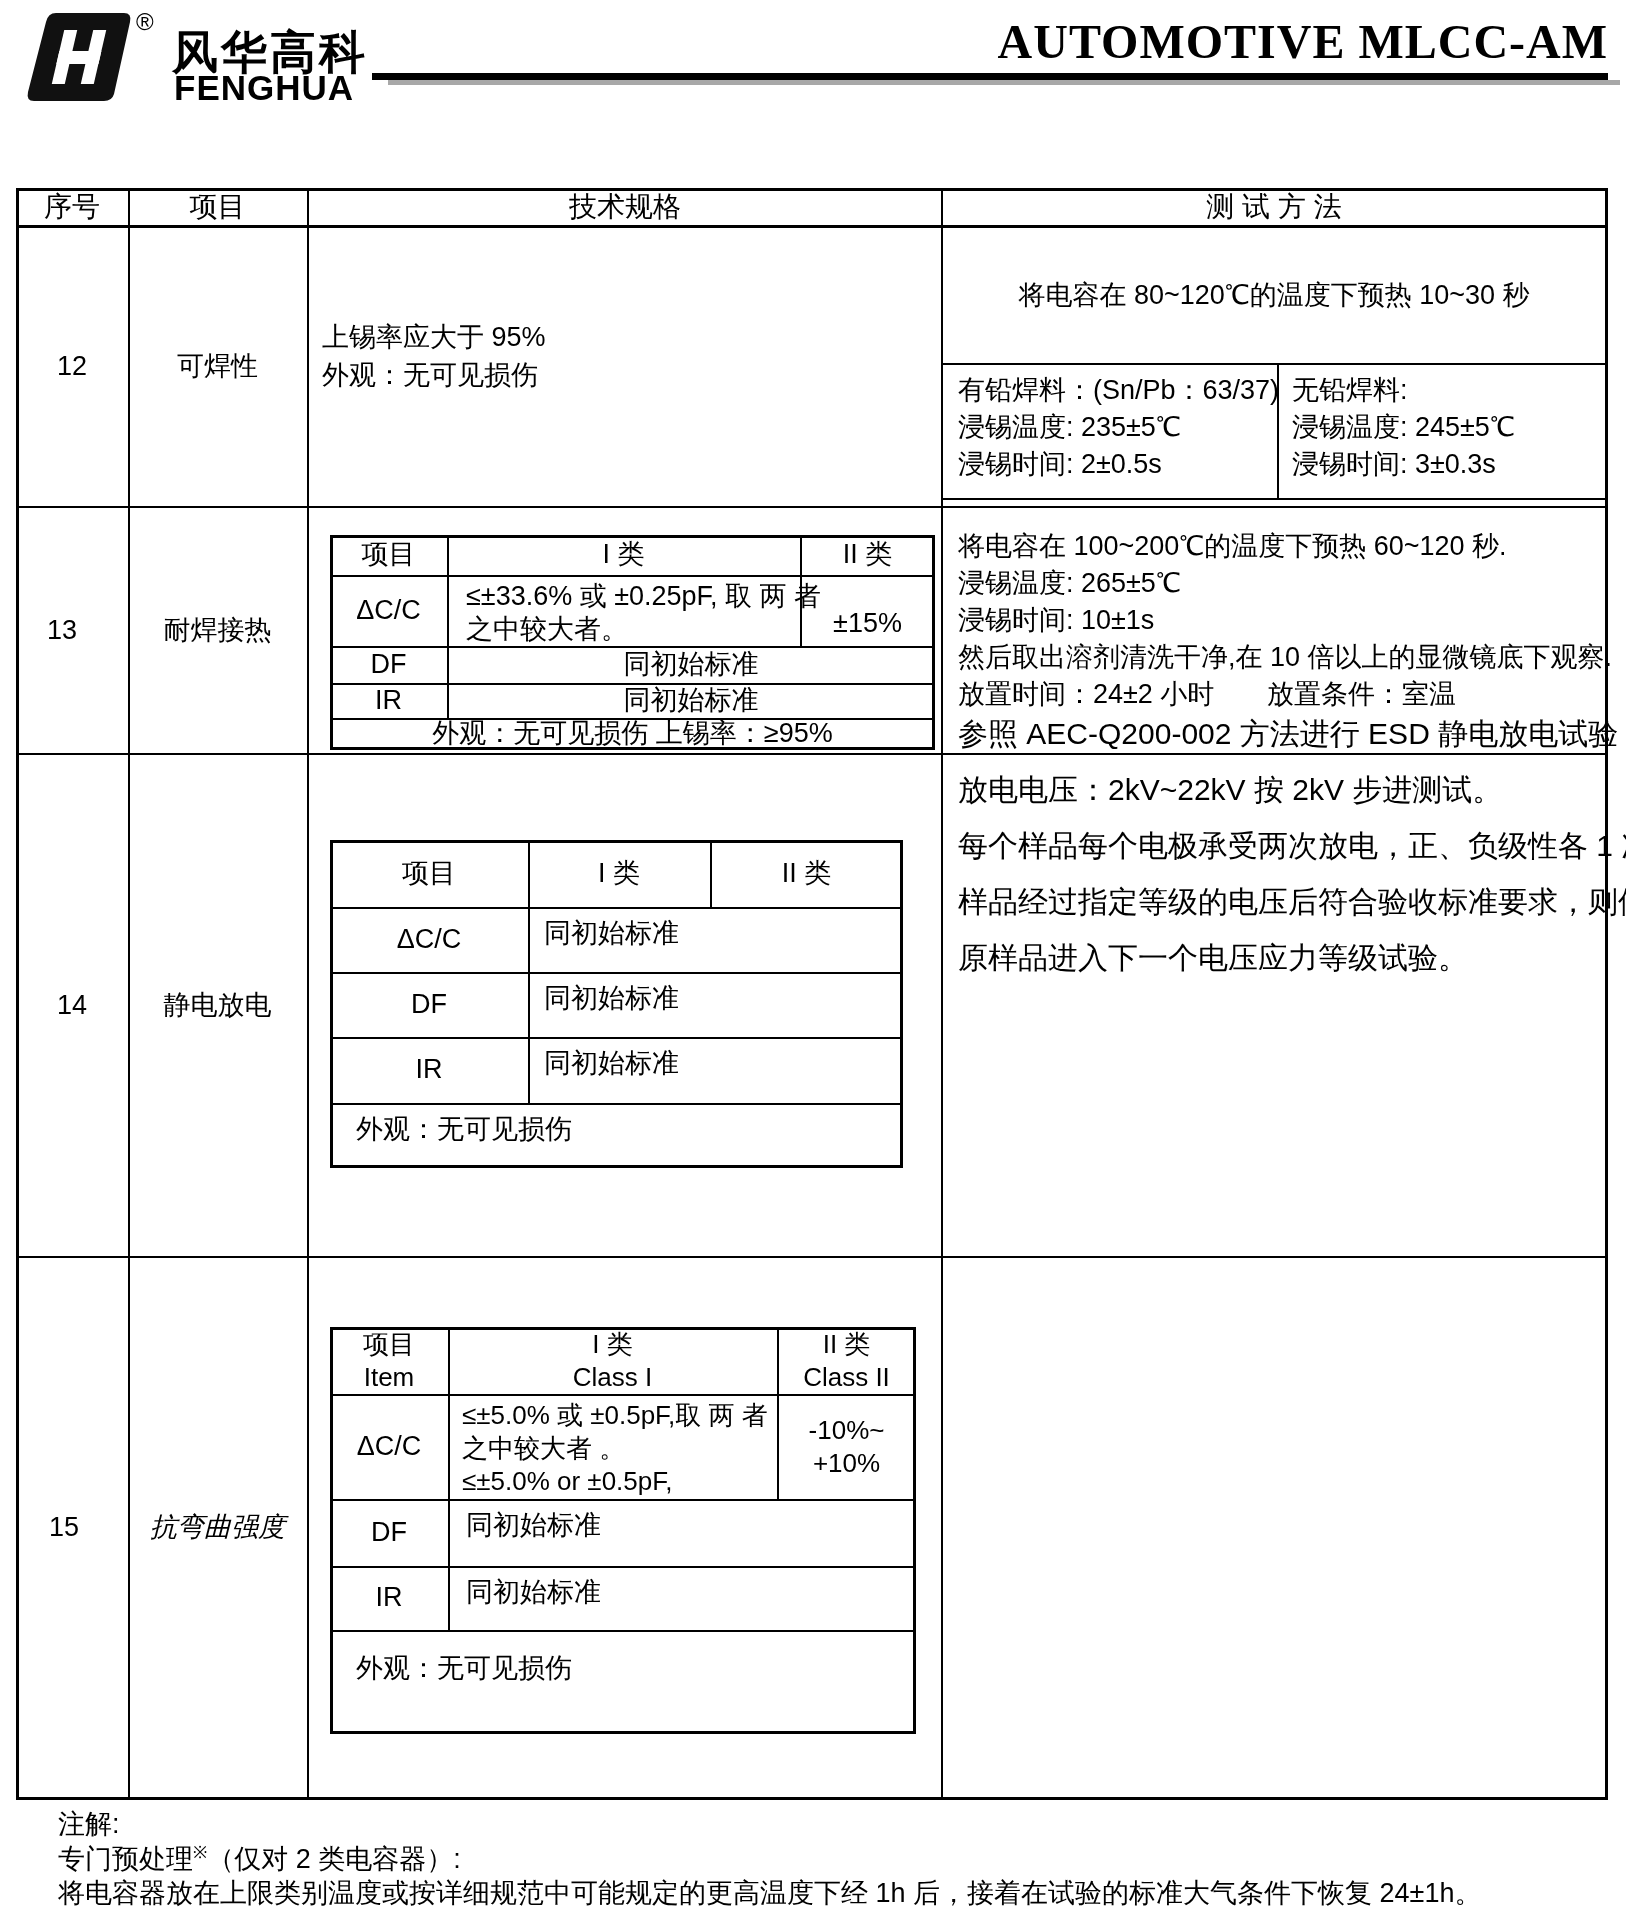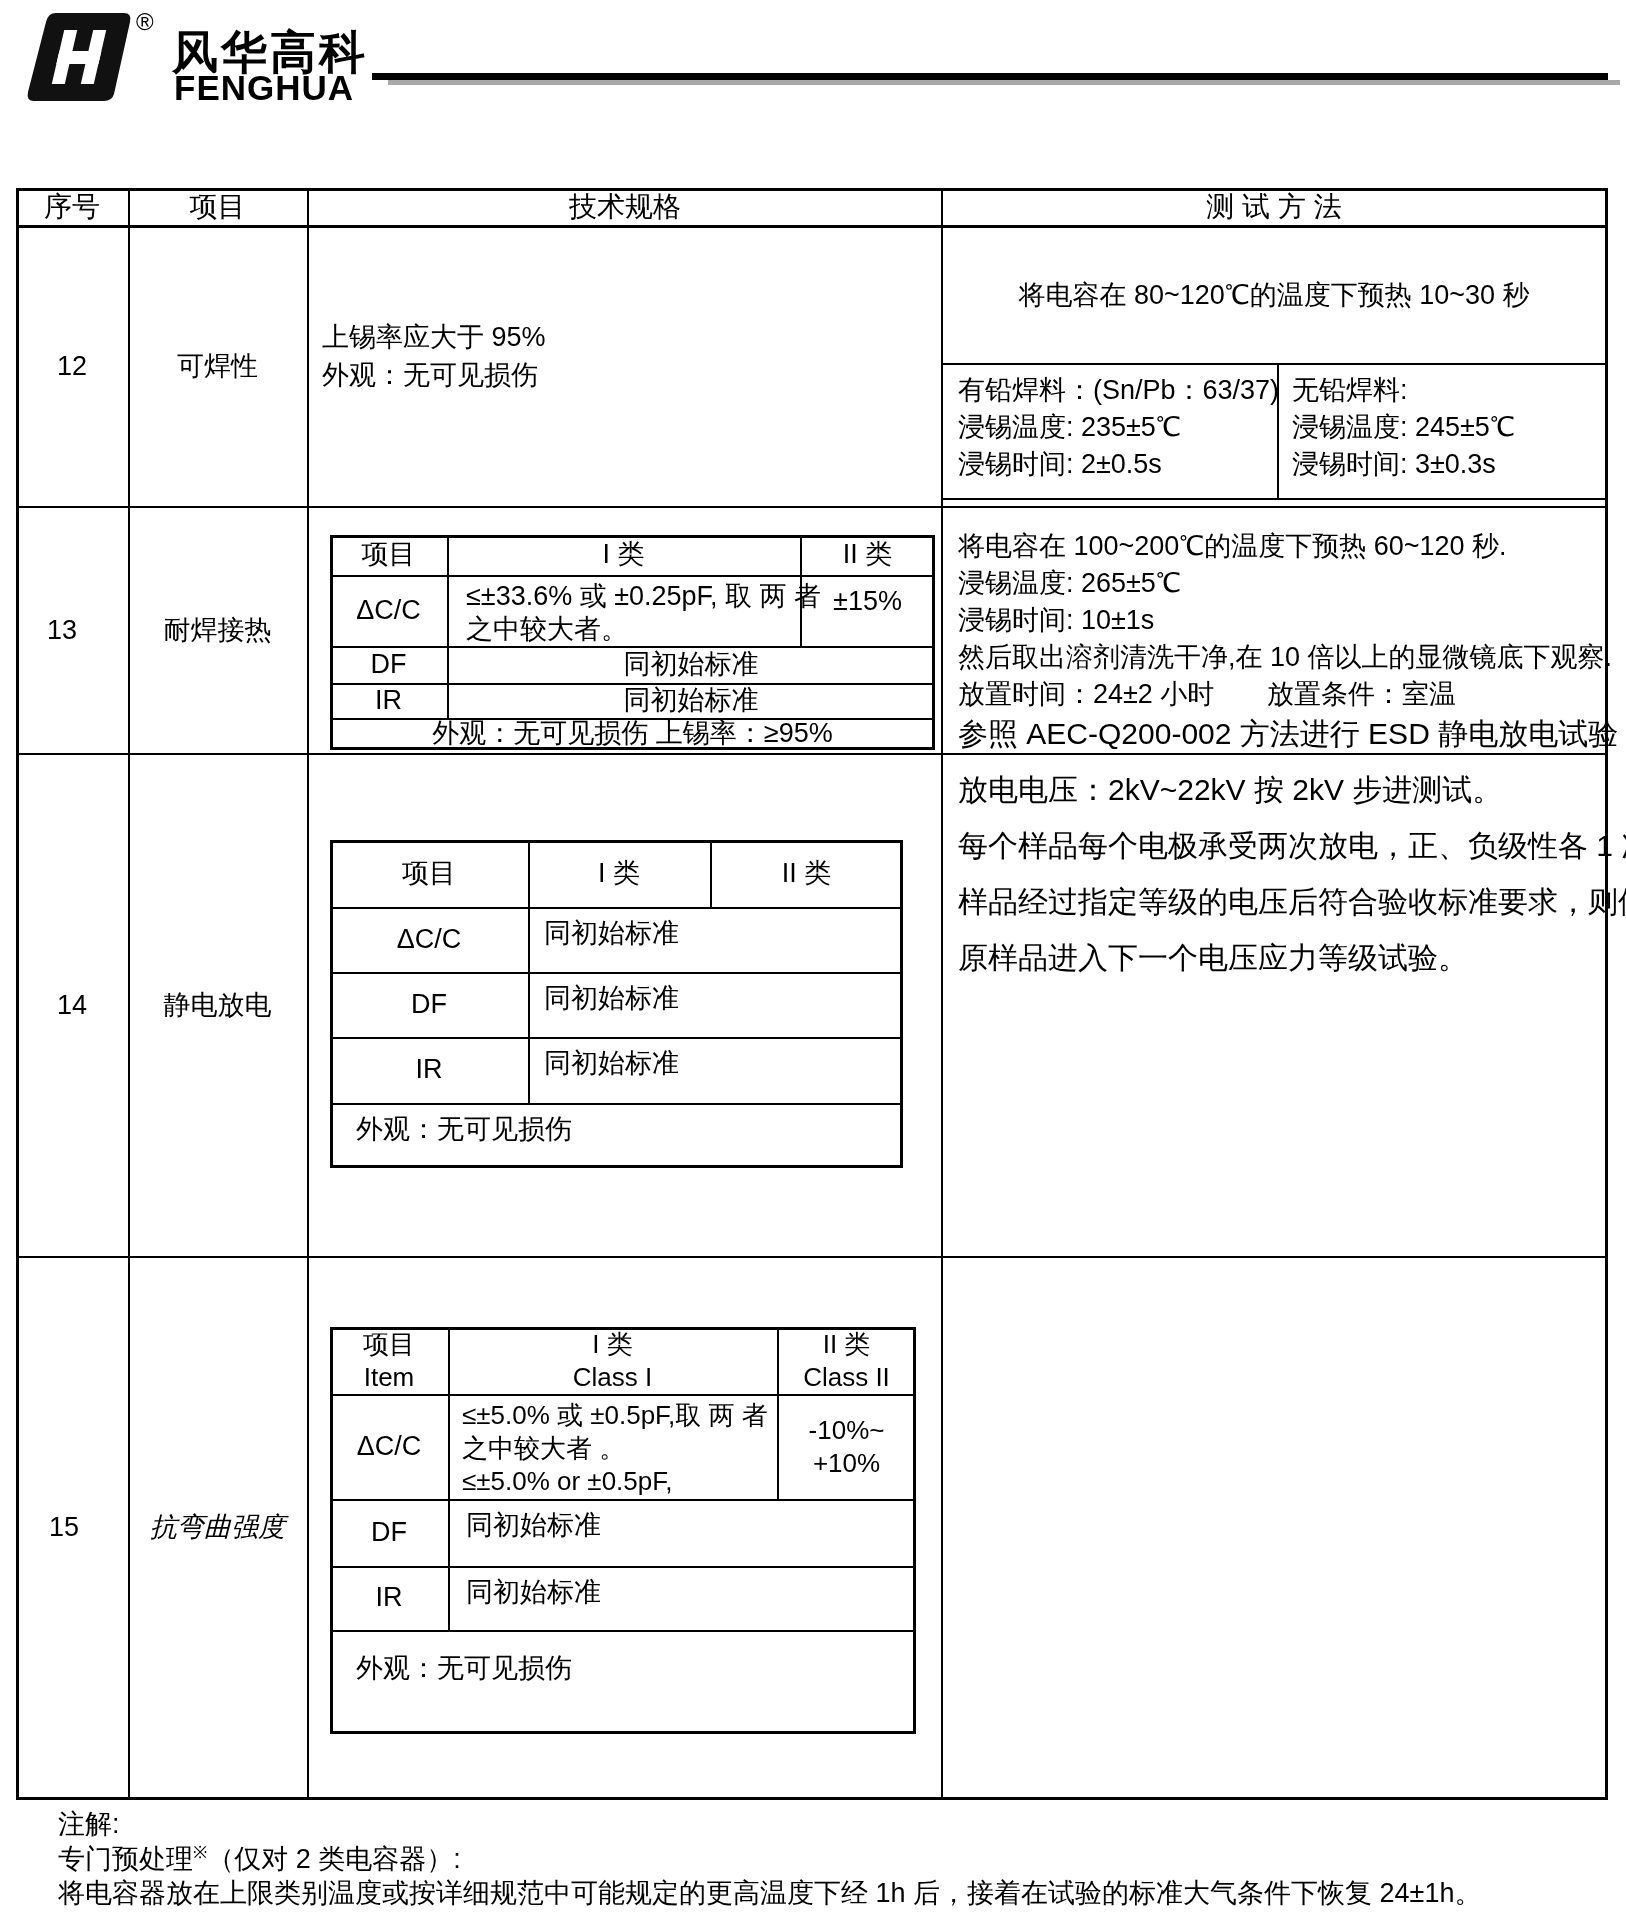--- a/index.html
+++ b/index.html
@@ -30,20 +30,21 @@
     <path d="M32 3 L100 3 Q108 3 106 12 L90 84 Q88 91 80 91 L10 91 Q2 91 4 82 L22 12 Q24 3 32 3 Z" fill="#111"></path>
     <g transform="translate(56,47) skewX(-13) translate(-56,-47)">
       <rect x="34" y="20" width="13" height="54" fill="#fff"></rect>
       <rect x="63" y="20" width="13" height="54" fill="#fff"></rect>
       <rect x="34" y="41" width="42" height="13" fill="#fff"></rect>
     </g>
   </svg>
   <div class="abs" style="left:136px;top:8px;font-size:24px;">®</div>
   <div class="abs logo-cn" style="left:172px;top:22px;">风华高科</div>
   <div class="abs logo-en" style="left:174px;top:68px;">FENGHUA</div>
+  <div class="abs title" style="top:14px;right:18px;">AUTOMOTIVE MLCC-AM</div>
   <div class="hl" style="left:372px;top:73px;width:1236px;height:7px;"></div>
   <div class="hl" style="left:388px;top:80px;width:1232px;height:5px;background:#a8a8a8;"></div>
 
   <div class="hl" style="left:16px;top:188px;width:1592px;height:3px;"></div>
   <div class="hl" style="left:16px;top:1797px;width:1592px;height:3px;"></div>
   <div class="vl" style="left:16px;top:188px;width:3px;height:1612px;"></div>
   <div class="vl" style="left:1605px;top:188px;width:3px;height:1612px;"></div>
 
   <div class="vl" style="left:128px;top:188px;width:2px;height:1612px;"></div>
   <div class="vl" style="left:307px;top:188px;width:2px;height:1612px;"></div>
@@ -92,21 +93,21 @@
   <div class="vl" style="left:447px;top:535px;width:2px;height:183px;"></div>
   <div class="vl" style="left:800px;top:535px;width:2px;height:111px;"></div>
   <div class="cell" style="left:330px;top:535px;width:117px;height:40px;">项目</div>
   <div class="cell" style="left:447px;top:535px;width:353px;height:40px;">I 类</div>
   <div class="cell" style="left:800px;top:535px;width:135px;height:40px;">II 类</div>
   <div class="cell" style="left:330px;top:575px;width:117px;height:71px;">ΔC/C</div>
   <div class="abs txtblock" style="left:466px;top:580px;line-height:33px;">
     <div>≤±33.6% 或 ±0.25pF, 取 两 者</div>
     <div>之中较大者。</div>
   </div>
-  <div class="cell" style="left:800px;top:566px;width:135px;height:71px;">±15%</div>
+  <div class="cell" style="left:800px;top:588px;width:135px;height:71px;">±15%</div>
   <div class="cell" style="left:330px;top:646px;width:117px;height:37px;">DF</div>
   <div class="cell" style="left:447px;top:646px;width:488px;height:37px;">同初始标准</div>
   <div class="cell" style="left:330px;top:683px;width:117px;height:35px;">IR</div>
   <div class="cell" style="left:447px;top:683px;width:488px;height:35px;">同初始标准</div>
   <div class="cell" style="left:330px;top:718px;width:605px;height:32px;">外观：无可见损伤 上锡率：≥95%</div>
 
   <div class="abs txtblock lh37" style="left:958px;top:528px;">
     <div>将电容在 100~200℃的温度下预热 60~120 秒.</div>
     <div>浸锡温度: 265±5℃</div>
     <div>浸锡时间: 10±1s</div>

